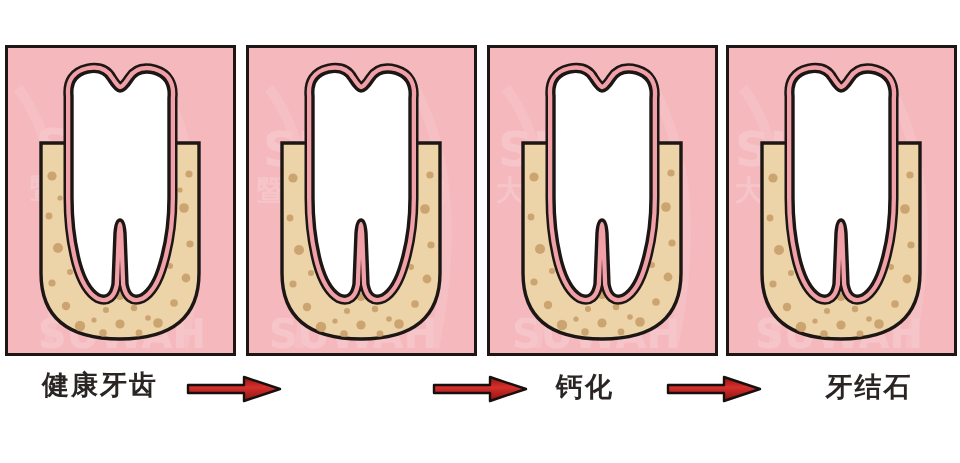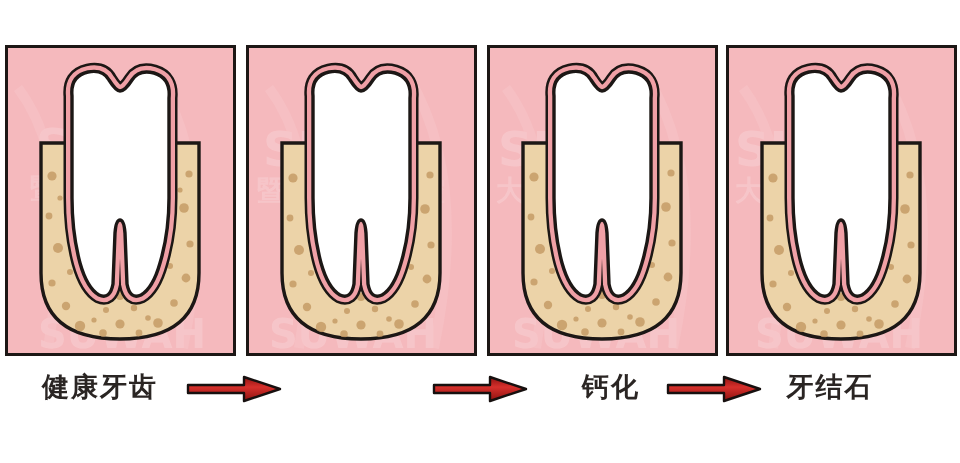--- a/index.html
+++ b/index.html
@@ -56,24 +56,24 @@
     top: 0;
     height: 50px;
     line-height: 50px;
     font-size: 27px;
     font-weight: bold;
     color: #2a2523;
     letter-spacing: 2px;
     white-space: nowrap;
     text-align: center;
   }
-  .label.l1 { left: 20px;  width: 160px; }
+  .label.l1 { left: 20px;  width: 160px; font-family: Liberation Mono, monospace; }
   .label.l2 { left: 280px; width: 140px; }
-  .label.l3 { left: 530px; width: 110px; text-align: right; }
-  .label.l4 { left: 760px; width: 140px; }
+  .label.l3 { left: 530px; width: 110px; }
+  .label.l4 { left: 799px; width: 140px; }
 
   .arrow {
     position: absolute;
     top: 12px;
     width: 96px;
     height: 30px;
   }
   .arrow.a1 { left: 186px; }
   .arrow.a2 { left: 432px; }
   .arrow.a3 { left: 666px; }

